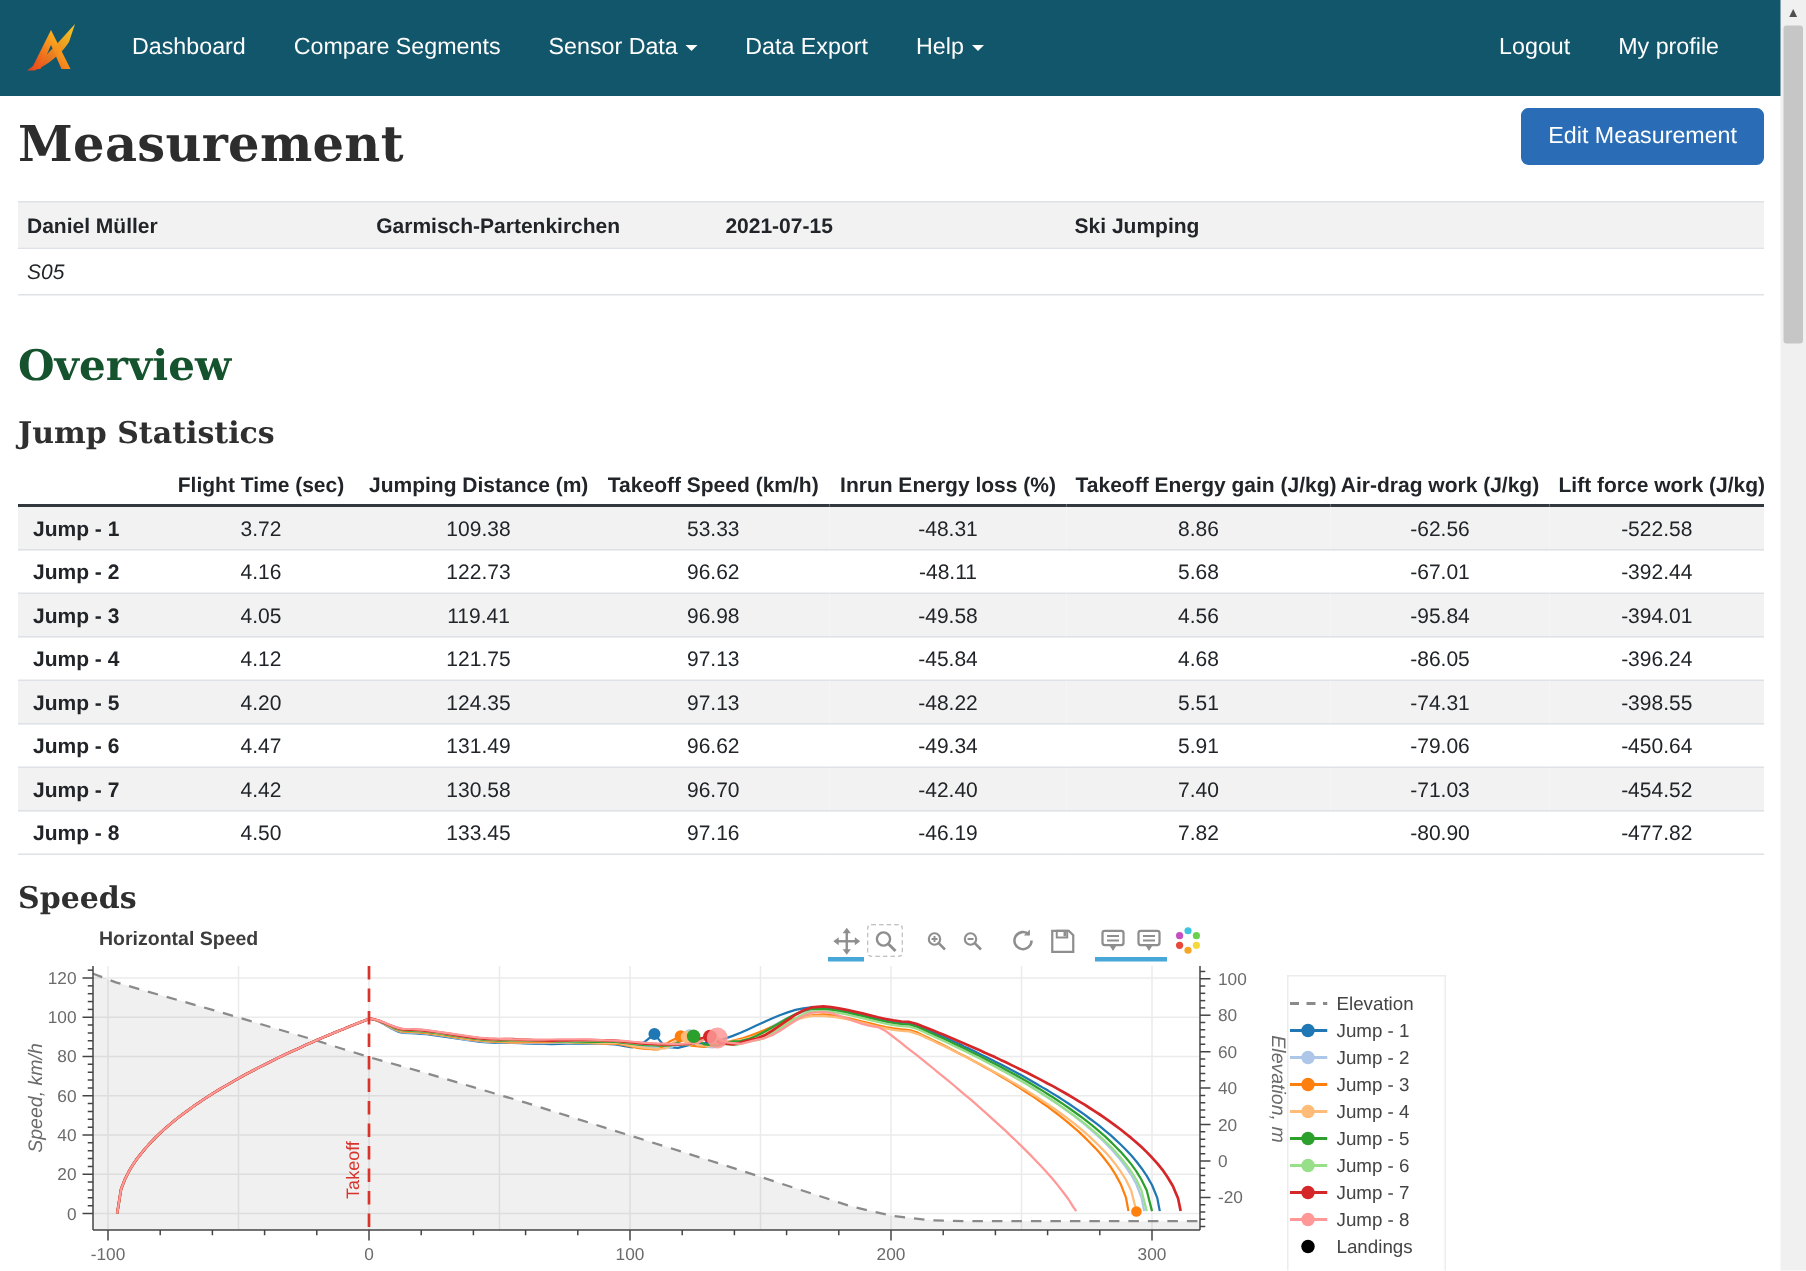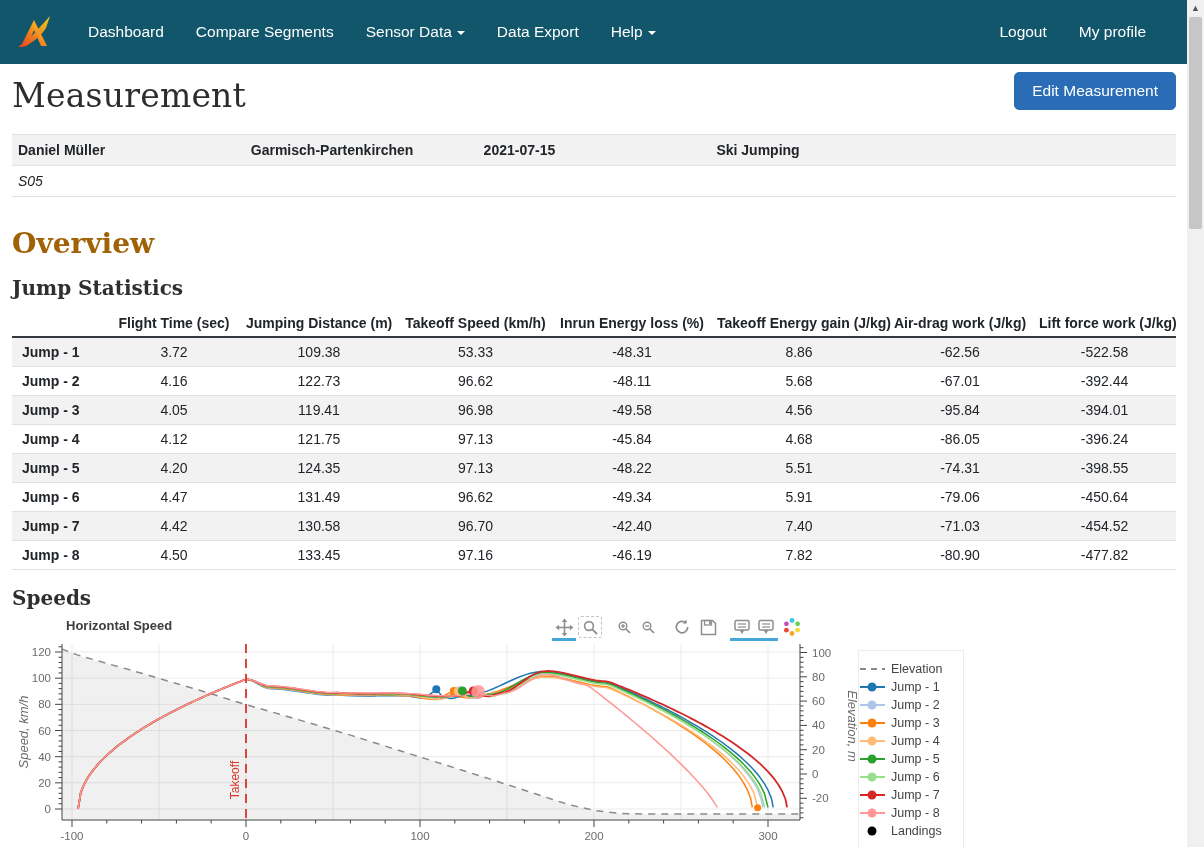--- a/index.html
+++ b/index.html
@@ -8,29 +8,29 @@
   .navbar{position:relative;height:64px;background:#12566c;display:flex;align-items:center;padding:0 14px;box-sizing:border-box;}
   .brand{width:40px;height:40px;margin-right:18px;display:flex;align-items:center;justify-content:center;cursor:pointer;}
   .nav-left{display:flex;align-items:center;gap:0;}
   .nav-right{margin-left:auto;display:flex;align-items:center;margin-right:28px;}
   .nav-link{color:#fdfdfd;font-size:15.5px;padding:0 16px;text-decoration:none;cursor:pointer;white-space:nowrap;}
   .nav-link .caret{display:inline-block;margin-left:5px;vertical-align:2px;width:0;height:0;
     border-left:4px solid transparent;border-right:4px solid transparent;border-top:4px solid #fdfdfd;}
   
   .main{padding:0 28px 0 12px;}
   .page-header{display:flex;align-items:flex-start;justify-content:space-between;margin-top:8px;height:56px;}
-  h1.page-title{font-family:"DejaVu Serif",serif;font-size:33px;margin:4px 0 0 0;color:#2d2d2d;font-weight:400;letter-spacing:.2px;}
+  h1.page-title{font-family:"DejaVu Serif",serif;font-size:33px;margin:4px 0 0 0;color:#2d2d2d;font-weight:700;letter-spacing:.2px;}
   .btn-primary{background:#2a6db6;color:#ffffff;border:1px solid #2a6db6;border-radius:5px;font-size:15.5px;
     padding:9px 17px;cursor:pointer;font-family:inherit;}
   .info-table{margin-top:6px;font-size:14px;color:#212529;}
   .info-row1{display:grid;grid-template-columns:repeat(5,1fr);background:#f2f2f2;border-top:1px solid #dee2e6;}
   .info-row1 .cell{padding:7px 6px;font-weight:700;}
   .info-row2{border-top:1px solid #dee2e6;border-bottom:1px solid #dee2e6;}
   .info-row2 .cell{padding:7px 6px;font-style:italic;}
-  h2.section{font-family:"DejaVu Serif",serif;font-size:28px;color:#a16207;margin:30px 0 0 0;font-weight:700;}
+  h2.section{font-family:"DejaVu Serif",serif;font-size:28px;color:#14532d;margin:30px 0 0 0;font-weight:700;}
   h3.section{font-family:"DejaVu Serif",serif;font-size:20px;color:#2f2f2f;margin:16px 0 0 0;font-weight:700;}
   
   table.stats{border-collapse:collapse;width:100%;margin-top:10px;font-size:14px;color:#212529;table-layout:fixed;}
   table.stats th{font-weight:700;padding:5px 6px;text-align:center;border-bottom:2px solid #32383e;white-space:nowrap;}
   table.stats th:first-child{text-align:left;}
   table.stats td{padding:6px 6px;text-align:center;border-top:1px solid #dee2e6;}
   table.stats td.rowlabel{text-align:left;font-weight:700;padding-left:10px;}
   table.stats tbody tr:nth-child(odd){background:#f2f2f2;}
   table.stats tbody tr:last-child{border-bottom:1px solid #dee2e6;}
   

